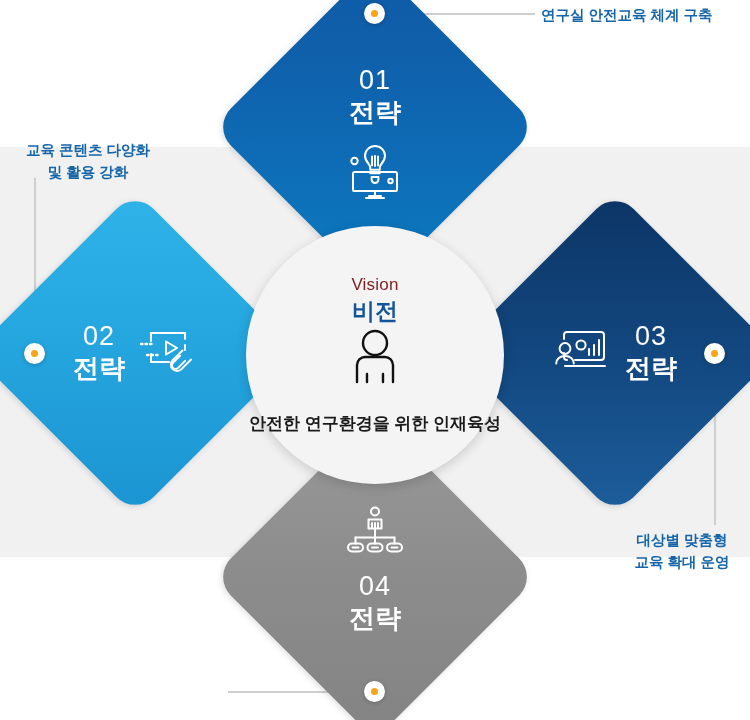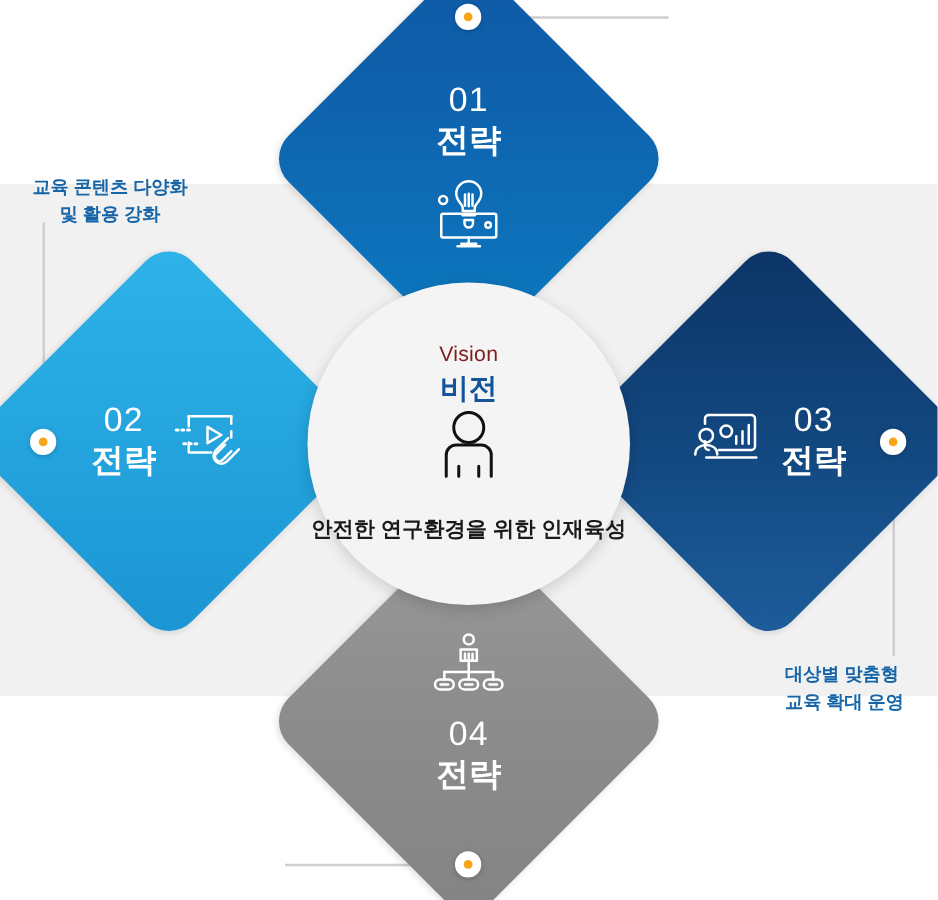--- a/index.html
+++ b/index.html
@@ -116,21 +116,21 @@
   .callout {
     position: absolute;
     color: #1565a8;
     font-size: 14.5px;
     font-weight: 700;
     line-height: 1.5;
     white-space: pre-line;
   }
   #lbl1 { left: 541px; top: 5px; text-align: left; }
   #lbl2 { left: 18px; top: 140px; text-align: center; width: 140px; }
-  #lbl3 { left: 628px; top: 530px; width: 108px; }
+  #lbl3 { left: 628px; top: 530px; text-align: center; width: 108px; }
   #lbl4 { left: 86px; top: 672px; text-align: center; width: 140px; }
 
   .leader { position: absolute; background: #cfcfcf; }
   .leader.h { height: 1.5px; }
   .leader.v { width: 1.5px; }
   #ld1 { left: 387px; top: 13px; width: 148px; }
   #ld2 { left: 34px; top: 178px; height: 168px; }
   #ld3 { left: 714px; top: 360px; height: 165px; }
   #ld4 { left: 228px; top: 691px; width: 140px; }
 
@@ -257,20 +257,21 @@
       <svg width="56" height="58" viewBox="0 0 56 58" fill="none" stroke="#111111" stroke-width="2.4" stroke-linecap="round" stroke-linejoin="round">
         <circle cx="28" cy="14" r="12"></circle>
         <path d="M10 53V36a8 8 0 018-8h20a8 8 0 018 8v17"></path>
         <path d="M20 45v8M36 45v8"></path>
       </svg>
     </span>
     <div class="vision-desc">안전한 연구환경을
 위한 인재육성</div>
   </div>
 
+  <div class="callout" id="lbl1">연구실 안전교육 체계 구축</div>
   <div class="callout" id="lbl2">교육 콘텐츠 다양화
 및 활용 강화</div>
   <div class="callout" id="lbl3">대상별 맞춤형
 교육 확대 운영</div>
 
   <div class="dot" id="dot1"></div>
   <div class="dot" id="dot2"></div>
   <div class="dot" id="dot3"></div>
   <div class="dot" id="dot4"></div>
 

